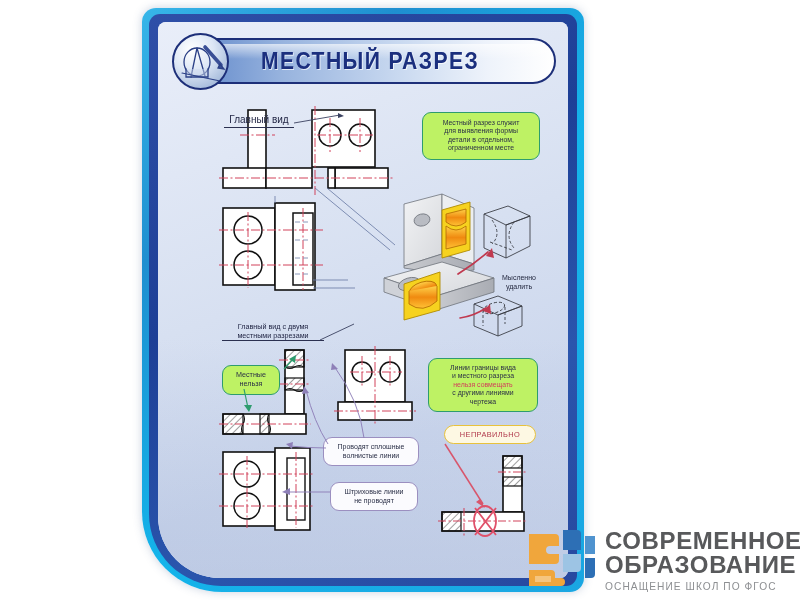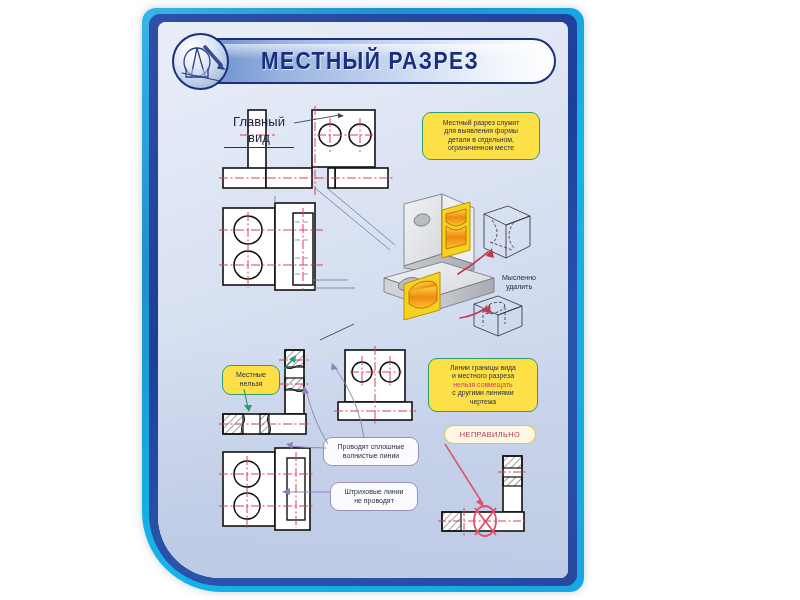--- a/index.html
+++ b/index.html
@@ -85,21 +85,21 @@
 
   
   .callout {
     position: absolute;
     border-radius: 9px;
     background: #f4f7fd;
     text-align: center;
     line-height: 1.22;
     color: #2a2f46;
   }
-  .callout.green { border: 1.3px solid #2e9c6e; background: #fde047; }
+  .callout.green { border: 1.3px solid #2e9c6e; background: #bef264; }
   .callout.white { border: 1.3px solid #9b8fc0; background: #fbfbfe; }
   .callout.yellow { border: 1.6px solid #e8c23c; background: #fdf8e3; border-radius: 14px; }
   .callout span { display:block; }
 
   .lbl-underline {
     position: absolute; text-align: center; color: #1d2140;
     border-bottom: 1.1px solid #2b3050; line-height: 1.25;
   }
 
   
@@ -184,21 +184,21 @@
       <g stroke="#6d7da6" stroke-width=".85" fill="none">
         <line x1="100" y1="88" x2="175" y2="150"></line>
         <line x1="112" y1="88" x2="180" y2="145"></line>
         <line x1="98" y1="188" x2="140" y2="188"></line>
         <line x1="98" y1="180" x2="133" y2="180"></line>
         <line x1="60" y1="103" x2="60" y2="96"></line>
       </g>
     </svg>
   </div>
 
-  <div class="lbl-underline" style="left:224px; top:114px; width:70px; font-size:13px;">
+  <div class="lbl-underline" style="left:224px; top:114px; width:70px; font-size:10px;">
     <span>Главный вид</span>
   </div>
   <svg class="blk" style="left:292px; top:112px;" width="62" height="22">
     <path d="M2 11 L48 3" stroke="#3a4160" stroke-width=".9" fill="none"></path>
     <path d="M46 1 L52 4 L46 6" fill="#3a4160"></path>
   </svg>
 
   <div class="callout green" style="left:422px; top:112px; width:118px; padding:6px 5px; font-size:6.9px;">
     <span>Местный разрез служит</span>
     <span>для выявления формы</span>
@@ -272,20 +272,24 @@
       <path d="M110 56 L104 64 L112 66 Z" fill="#c0394f"></path>
       <path d="M108 112 L101 119 L109 122 Z" fill="#c0394f"></path>
     </svg>
   </div>
 
   <div class="blk" style="left:489px; top:273px; width:60px; font-size:7px; color:#23283f; text-align:center; line-height:1.3;">
     <span>Мысленно</span>
     <span>удалить</span>
   </div>
 
+  <div class="lbl-underline" style="left:222px; top:322px; width:102px; font-size:7.2px;">
+    <span>Главный вид с двумя</span>
+    <span>местными разрезами</span>
+  </div>
   <svg class="blk" style="left:320px; top:322px;" width="40" height="22">
     <path d="M0 18 L34 2" stroke="#3a4160" stroke-width=".9" fill="none"></path>
   </svg>
 
   <div class="blk" style="left:205px; top:340px;">
     <svg width="200" height="200" viewBox="0 0 200 200">
       <defs>
         <pattern id="hatch" width="5" height="5" patternTransform="rotate(45)" patternUnits="userSpaceOnUse">
           <line x1="0" y1="0" x2="0" y2="5" stroke="#111" stroke-width=".8"></line>
         </pattern>
@@ -420,14 +424,32 @@
         <path d="M45 66 L66 93 M66 66 L45 93"></path>
       </g>
 
       <g fill="none" stroke="#d8566c" stroke-width="1.5">
         <path d="M15 2 L53 62"></path>
       </g>
       <path d="M55 66 L46 60 L50 57 Z" fill="#d8566c"></path>
     </svg>
   </div>
 
+  <div class="logo-wrap">
+    <svg width="72" height="62">
+      <g>
+        <path d="M2 6 h26 a4 4 0 0 1 4 4 v8 h-9 a4 4 0 0 0 0 8 h9 v6 a4 4 0 0 1 -4 4 h-26 Z" fill="#f0a63c"></path>
+        <path d="M36 2 h14 a4 4 0 0 1 4 4 v16 h-18 Z" fill="#2d6fb5"></path>
+        <path d="M58 8 h10 v18 h-10 Z" fill="#4f93cf"></path>
+        <path d="M36 26 h18 v14 a4 4 0 0 1 -4 4 h-14 Z" fill="#9dc4e4"></path>
+        <path d="M58 30 h10 v16 a4 4 0 0 1 -4 4 h-6 Z" fill="#2d6fb5"></path>
+        <path d="M2 42 h22 a4 4 0 0 1 4 4 v4 h6 a4 4 0 0 1 0 8 h-32 Z" fill="#f0a63c"></path>
+        <path d="M8 48 h16 v6 h-16 Z" fill="#ffffff" opacity=".35"></path>
+      </g>
+    </svg>
+    <div class="logo-text">
+      <div class="logo-l1">СОВРЕМЕННОЕ</div>
+      <div class="logo-l2">ОБРАЗОВАНИЕ</div>
+      <div class="logo-sub">ОСНАЩЕНИЕ ШКОЛ ПО ФГОС</div>
+    </div>
+  </div>
 
 </div>
 
 </body></html>

